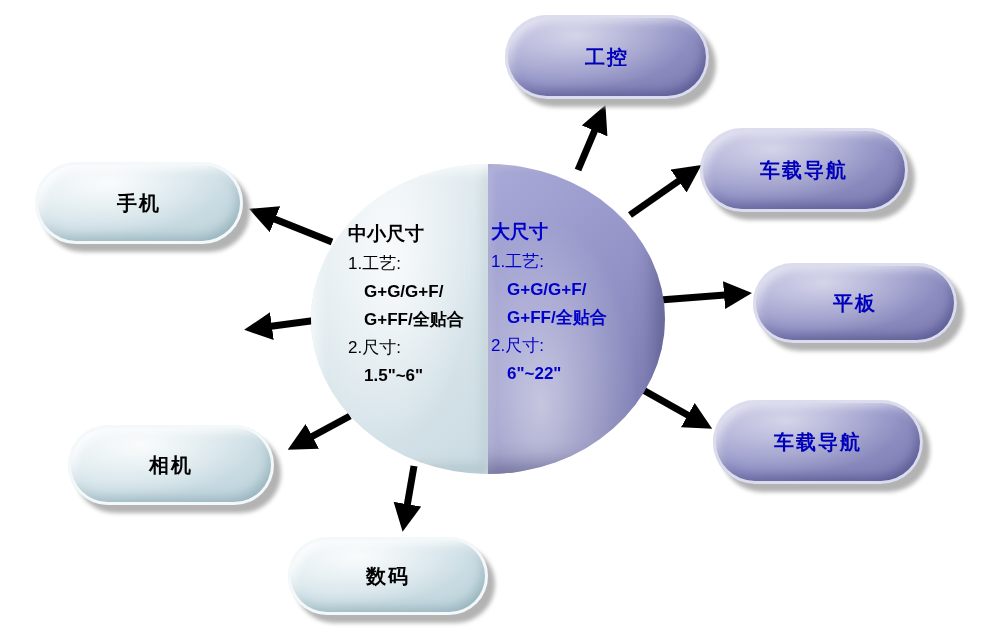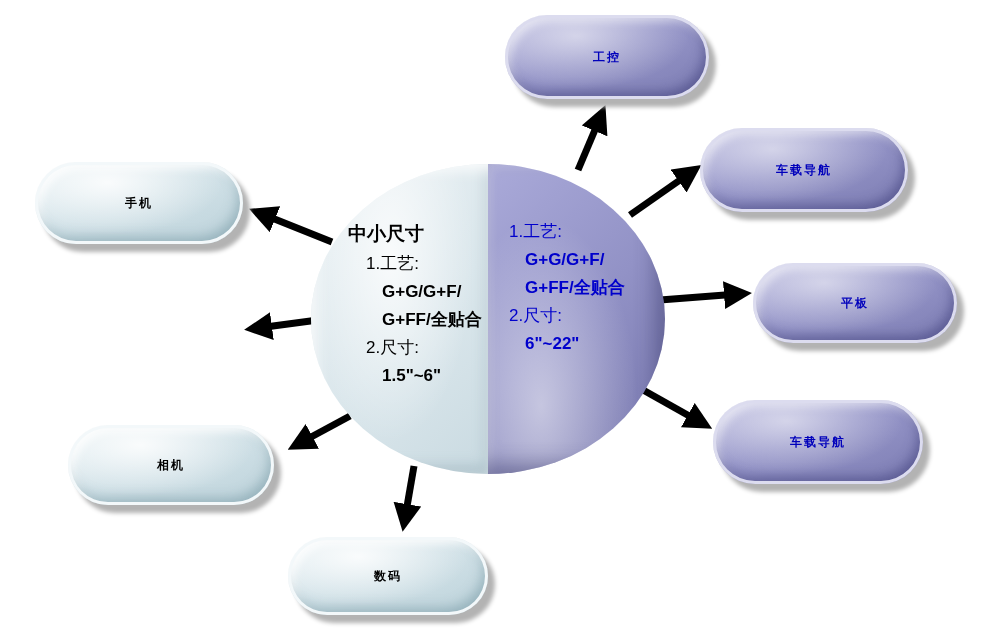--- a/index.html
+++ b/index.html
@@ -30,29 +30,29 @@
     background:
       radial-gradient(ellipse at 30% 78%, rgba(255,255,255,0.5), rgba(255,255,255,0) 55%),
       linear-gradient(135deg,#aaaad9 0%,#9292c6 50%,#7676ac 100%);
     box-shadow:inset -10px -10px 20px rgba(50,50,100,0.45), inset 4px 4px 10px rgba(255,255,255,0.25);
   }
 
   .center-text{position:absolute;z-index:3;line-height:28px;font-size:17px;}
   .left-text{left:348px;top:220px;color:#000000;}
   .right-text{left:491px;top:218px;color:#0000cc;}
   .ct-title{font-weight:bold;font-size:19px;margin-bottom:2px;}
-  .ct-line{white-space:nowrap;margin-left:18px;}
+  .ct-line{white-space:nowrap;}
   .ct-line.indent{padding-left:16px;font-weight:bold;}
 
   
   .pill{
     position:absolute;
     border-radius:60px;
     display:flex;align-items:center;justify-content:center;
-    font-weight:bold;font-size:12px;
+    font-weight:bold;font-size:20px;
     letter-spacing:2px;
     z-index:2;
   }
   .pill-left{
     background:
       radial-gradient(ellipse at 35% 25%, rgba(255,255,255,0.85), rgba(255,255,255,0) 60%),
       linear-gradient(160deg,#e9f2f5 0%,#d2e2e8 45%,#bcd2da 100%);
     color:#000000;
     box-shadow:
       7px 8px 4px #b3b3b3,
@@ -110,20 +110,21 @@
   <div class="center-text left-text">
     <div class="ct-title">中小尺寸</div>
     <div class="ct-line">1.工艺:</div>
     <div class="ct-line indent">G+G/G+F/</div>
     <div class="ct-line indent">G+FF/全贴合</div>
     <div class="ct-line">2.尺寸:</div>
     <div class="ct-line indent">1.5"~6"</div>
   </div>
 
   <div class="center-text right-text">
+    <div class="ct-title">大尺寸</div>
     <div class="ct-line">1.工艺:</div>
     <div class="ct-line indent">G+G/G+F/</div>
     <div class="ct-line indent">G+FF/全贴合</div>
     <div class="ct-line">2.尺寸:</div>
     <div class="ct-line indent">6"~22"</div>
   </div>
 
   <div class="pill pill-left pill-shouji">
     <span>手机</span>
   </div>

